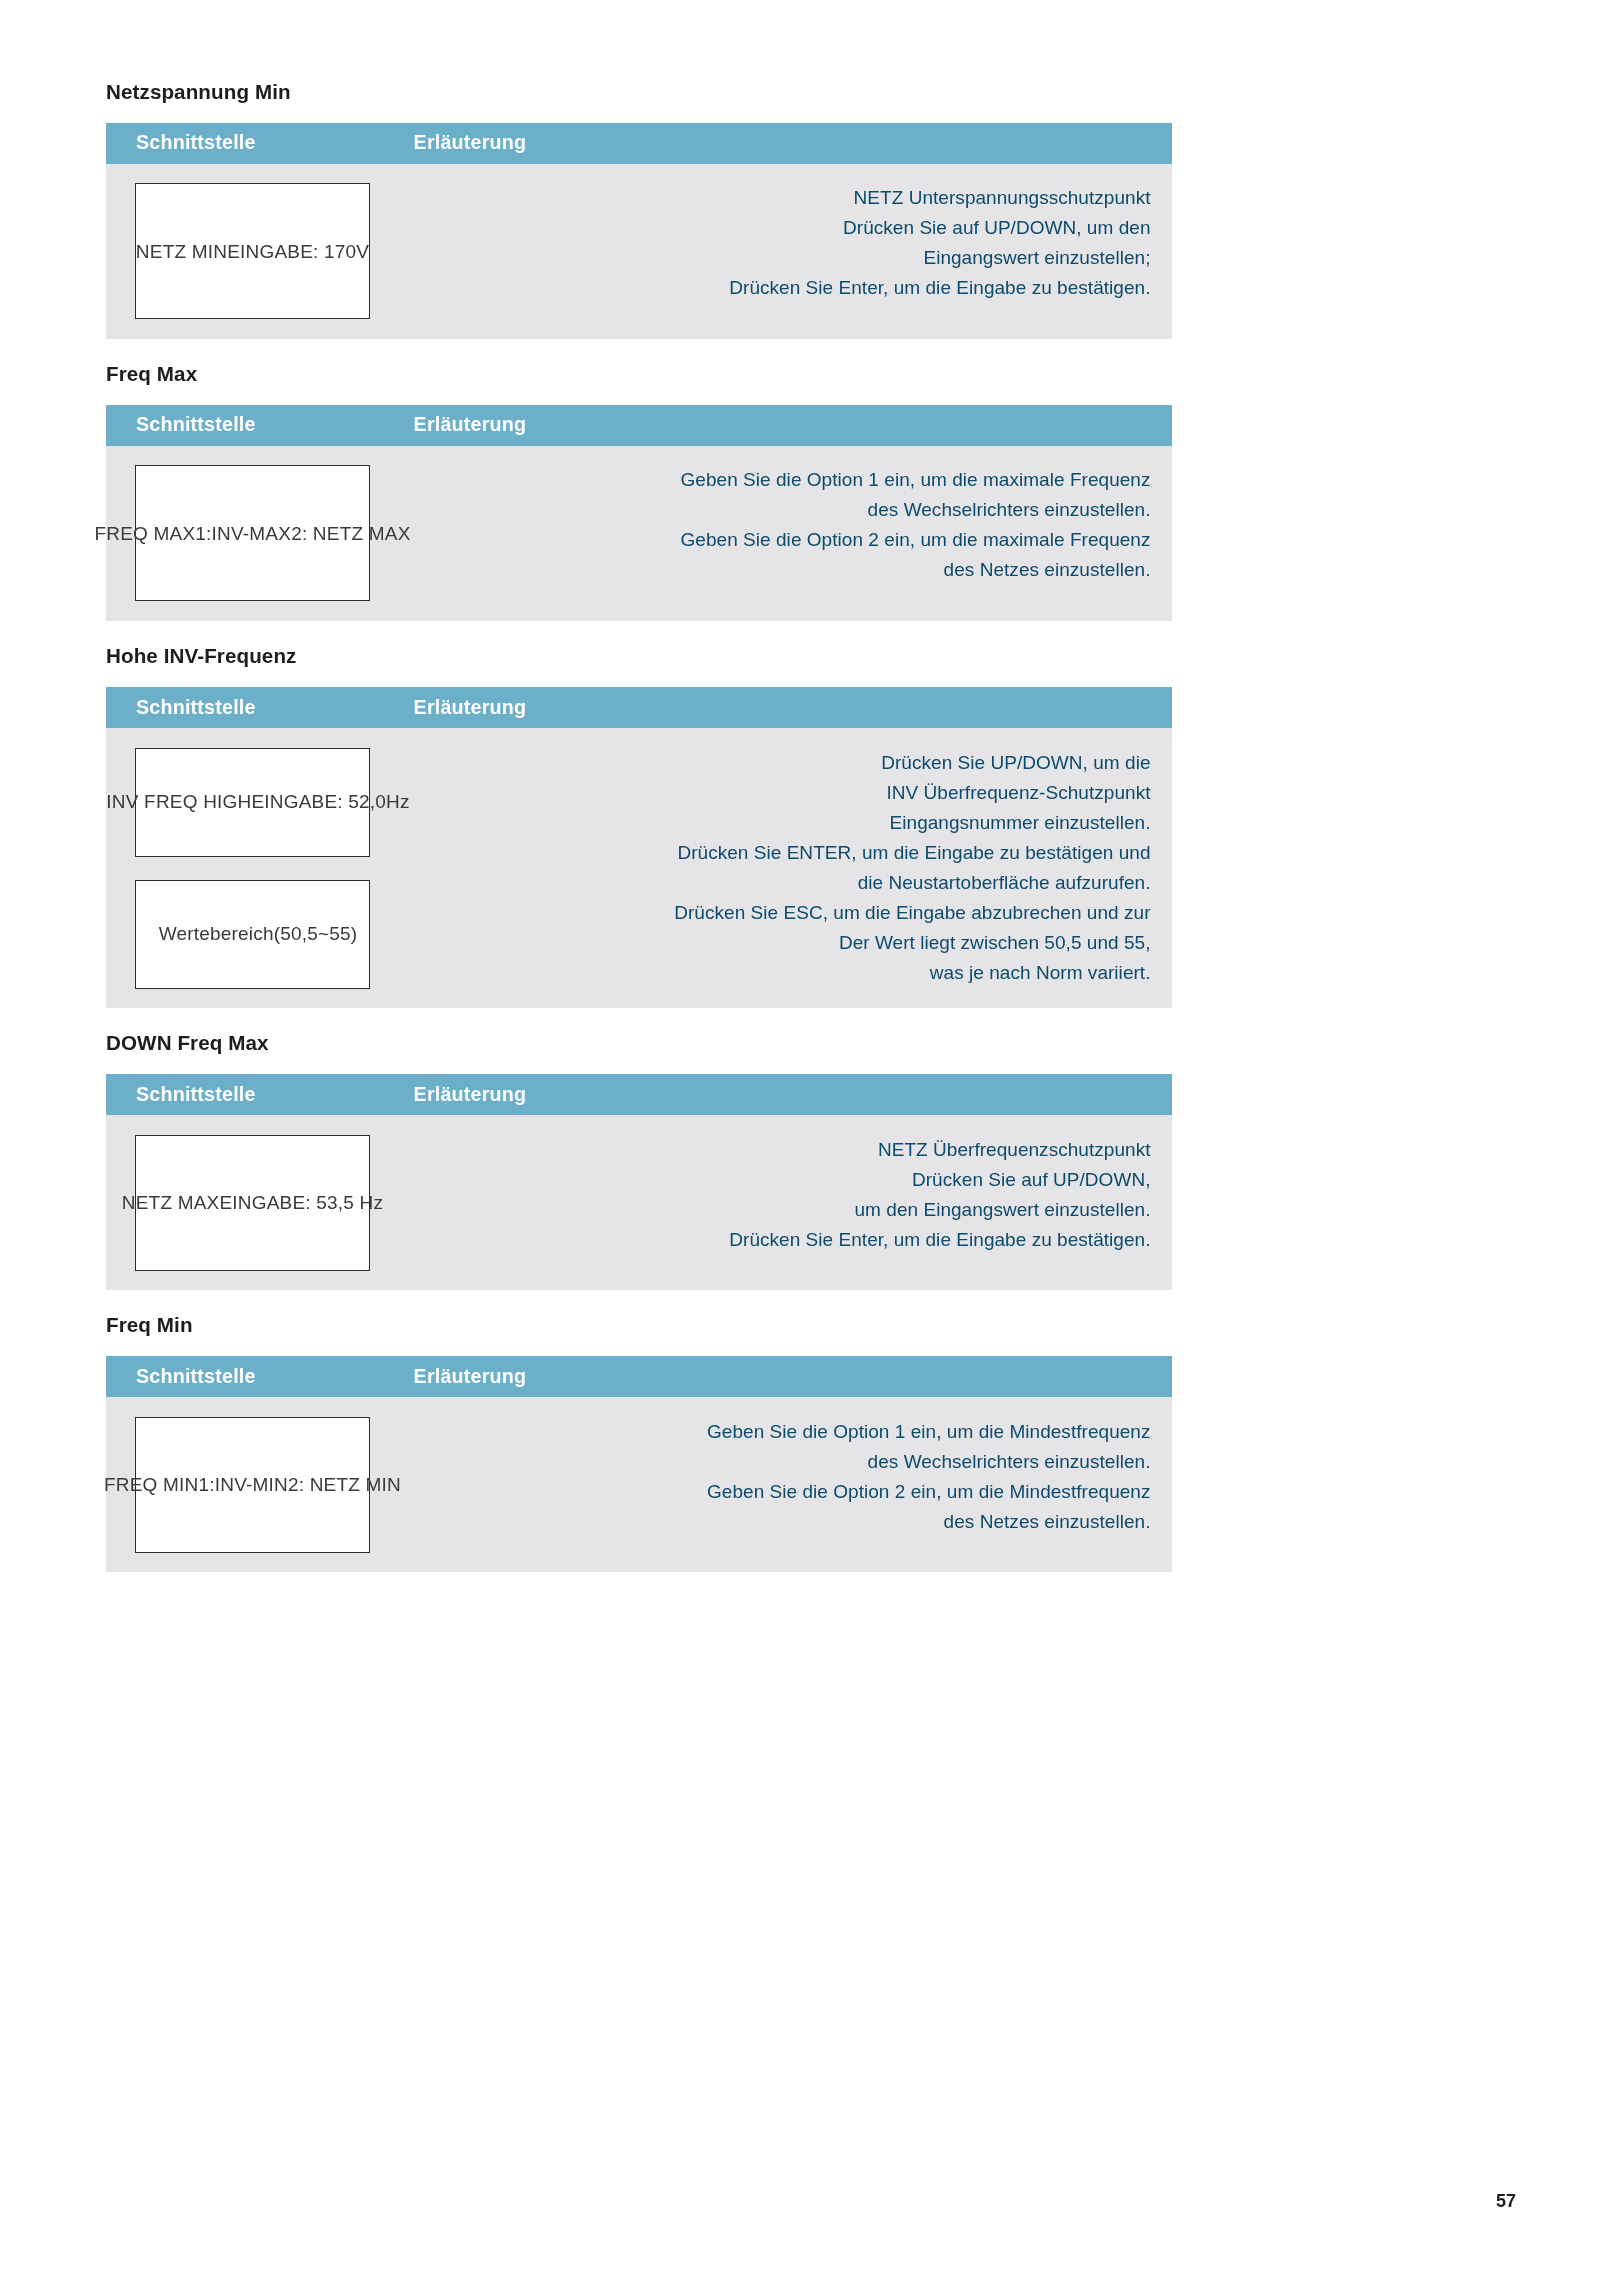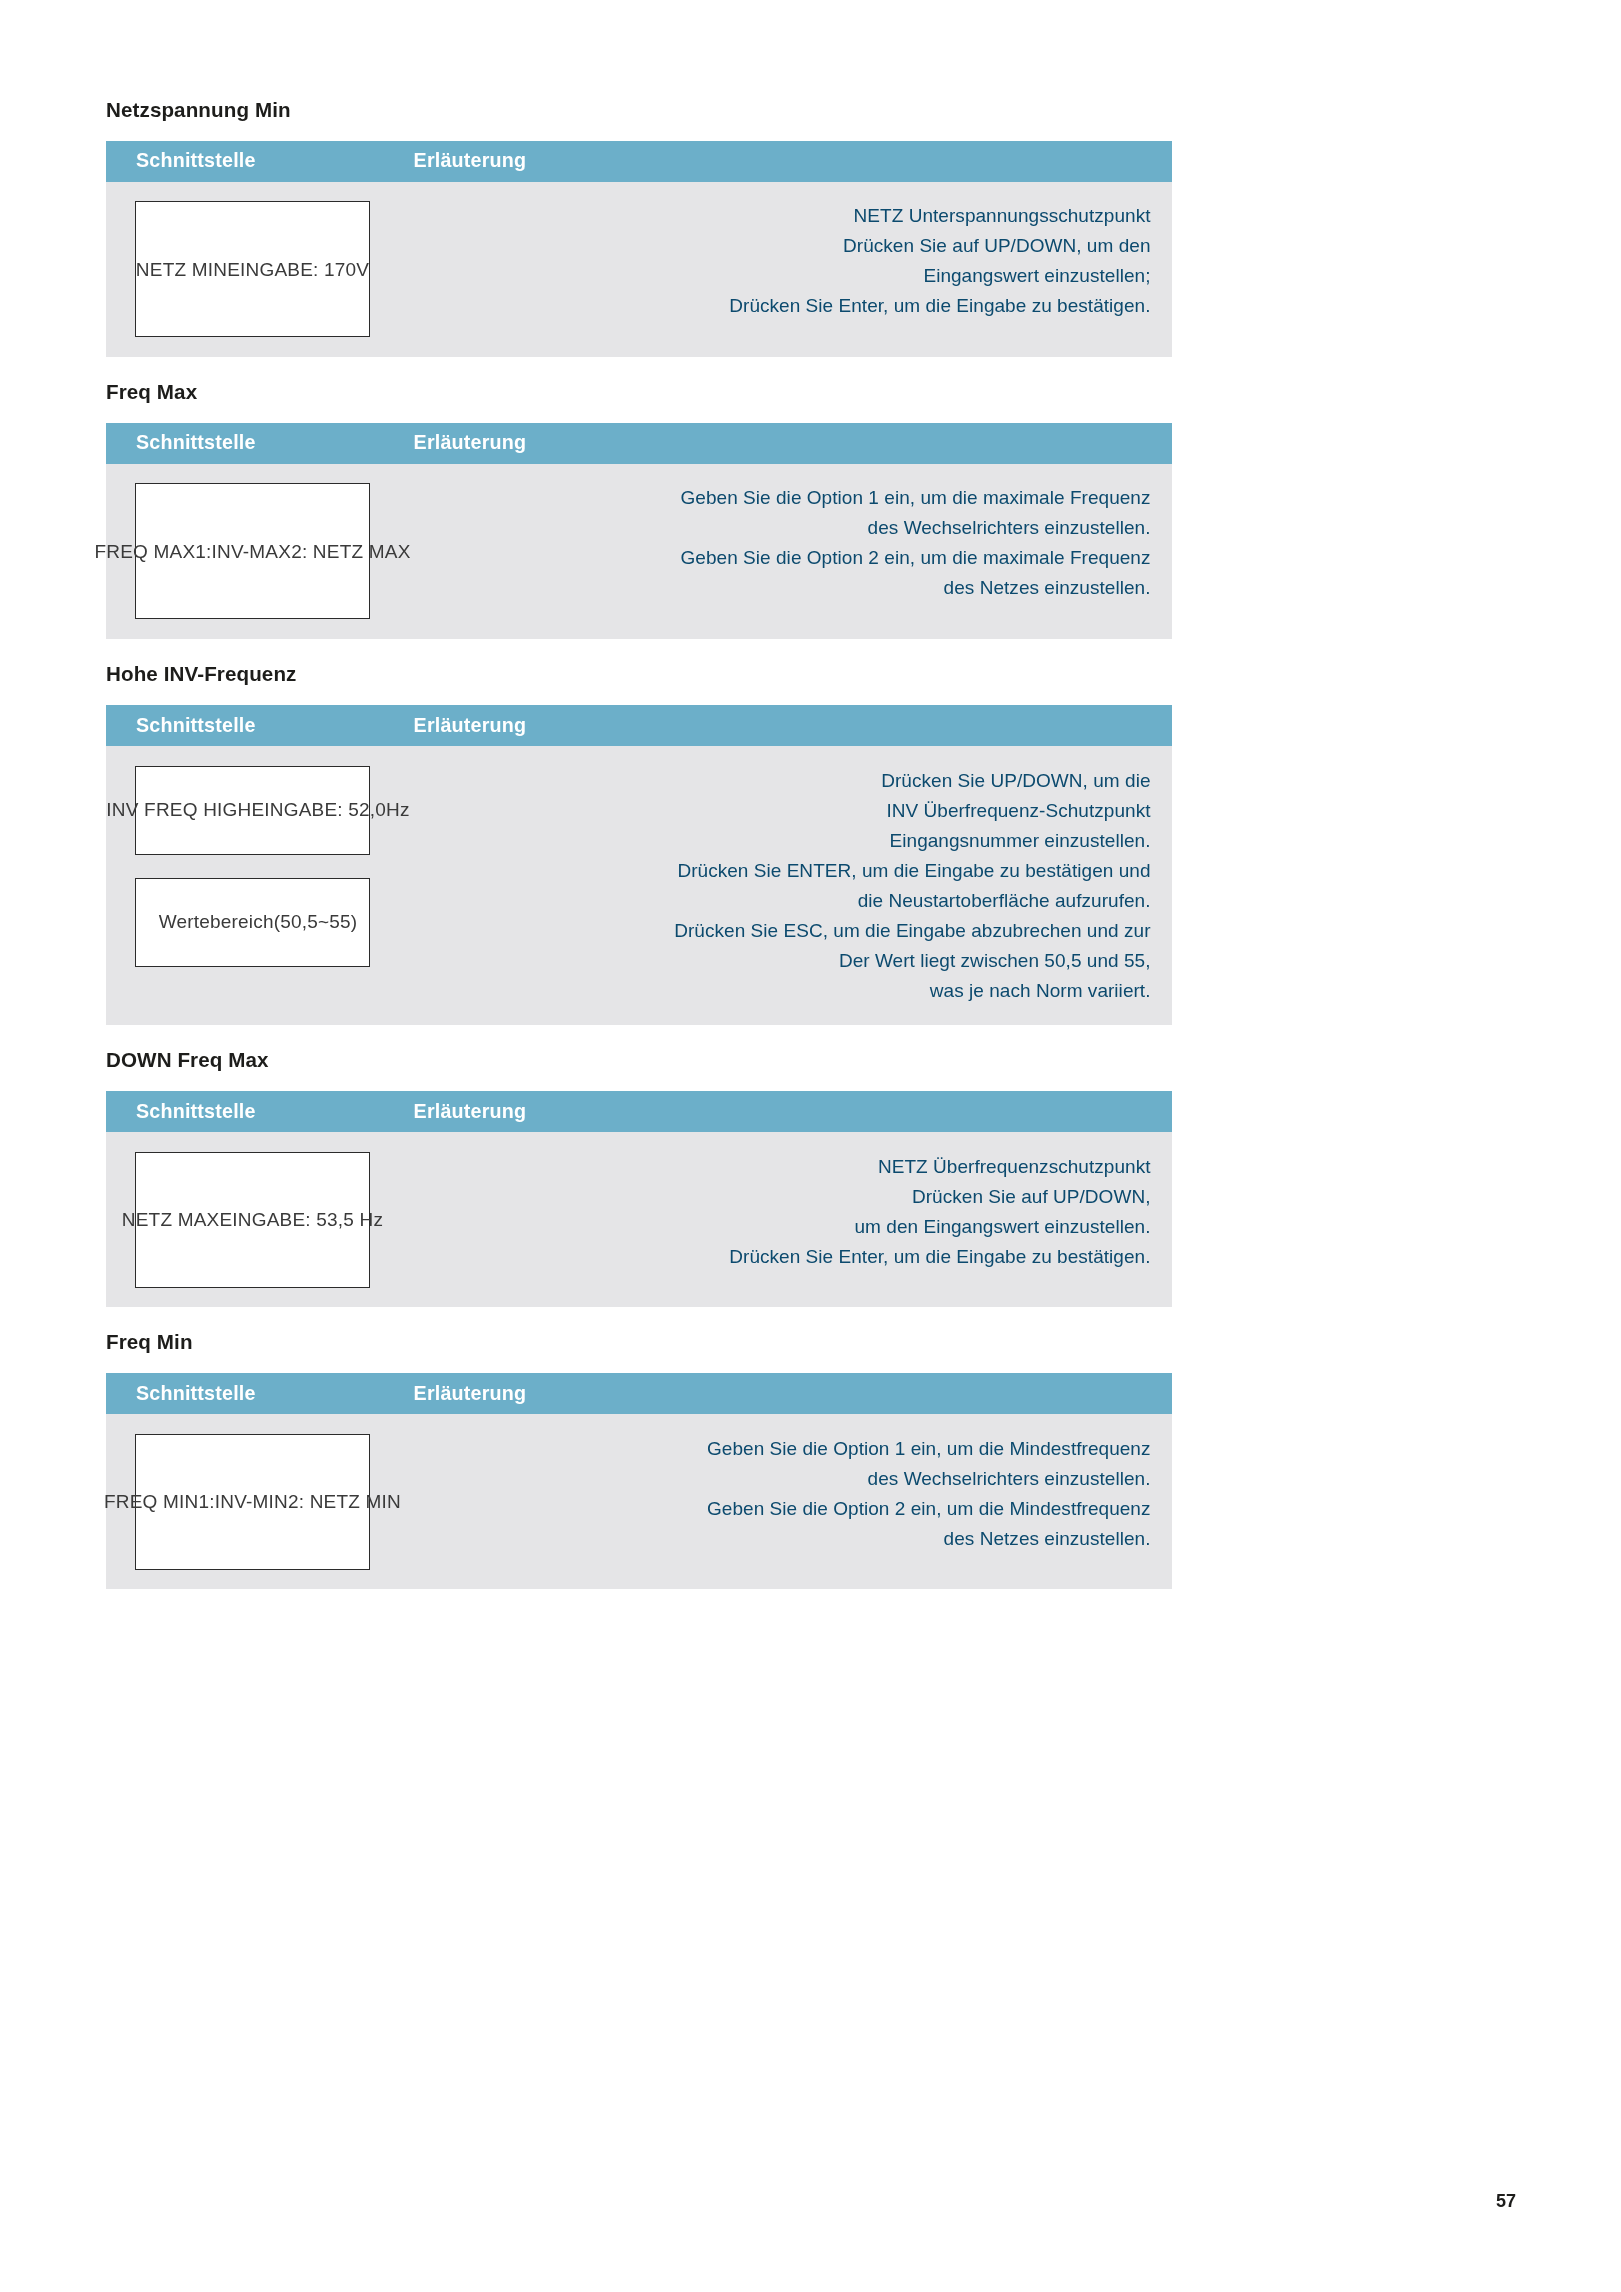--- a/index.html
+++ b/index.html
@@ -22,21 +22,21 @@
     left: 0;
     top: 0;
     width: 1621px;
     height: 2293px;
     box-sizing: border-box;
   }
 
   .content {
     position: absolute;
     left: 106px;
-    top: 98px;
+    top: 80px;
     width: 1066px;
   }
 
   
   .section-heading {
     font-size: 20.6px;
     font-weight: bold;
     letter-spacing: 0.1px;
     color: #1d1d1b;
     margin: 0;
@@ -119,21 +119,21 @@
   }
   .lcd-box + .lcd-box {
     margin-top: 23px;
   }
   .lcd-line {
     display: block;
     white-space: nowrap;
   }
 
   .lcd-h150 { height: 136px; }
-  .lcd-h125 { height: 89px; padding-left: 11px; }
+  .lcd-h125 { height: 109px; padding-left: 11px; }
 
   
   .exp-line {
     font-size: 19px;
     line-height: 30px;
     color: #0c4a6e;
     white-space: nowrap;
     letter-spacing: 0.04px;
     text-align: right;
   }

